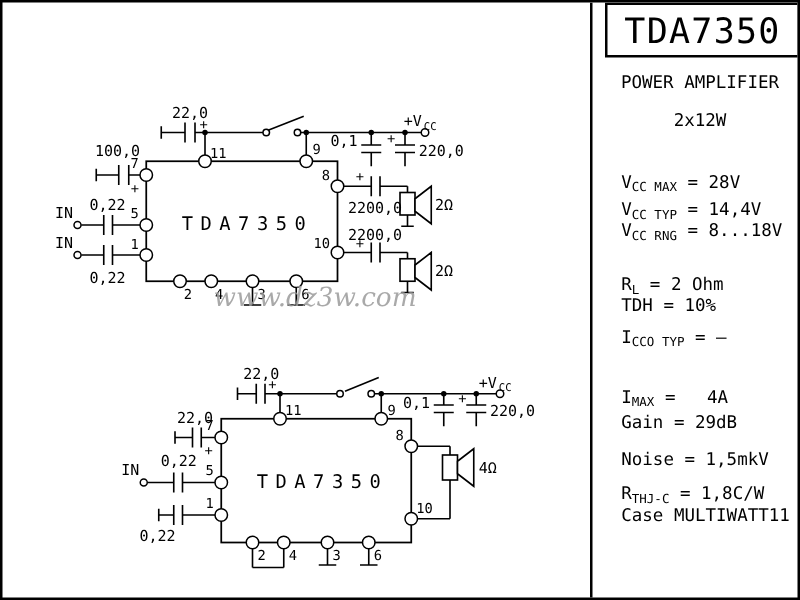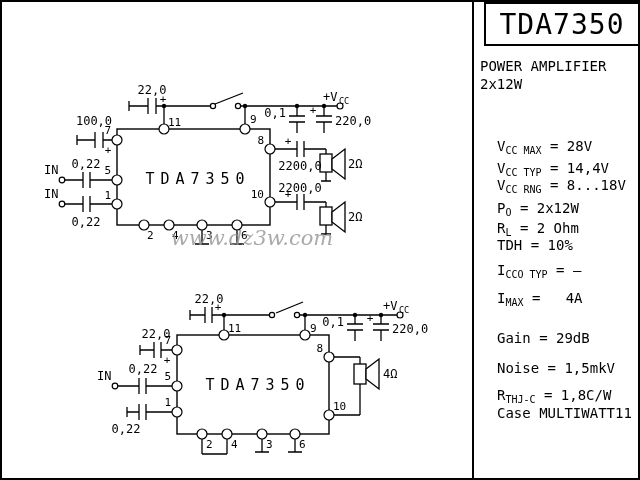--- a/index.html
+++ b/index.html
@@ -1,22 +1,22 @@
 <!DOCTYPE html>
 <html><head>
 <meta charset="utf-8">
 <style>
   html,body{margin:0;padding:0;background:#fff;}
   body{width:640px;height:480px;font-family:"DejaVu Sans Mono",monospace;color:#000;}
   .page{position:relative;width:640px;height:480px;box-sizing:border-box;border:2px solid #000;overflow:hidden;background:#fff;}
   .divider{position:absolute;left:470px;top:0;width:2px;height:480px;background:#000;}
   .schematic{position:absolute;left:0;top:0;}
   .title-box{position:absolute;left:482px;top:0;width:156px;height:44px;border:2px solid #000;box-sizing:border-box;display:flex;align-items:center;justify-content:center;font-size:28px;letter-spacing:1px;}
-  .subtitle1{position:absolute;left:478px;top:56px;width:160px;text-align:left;font-size:14px;white-space:pre;}
-  .subtitle2{position:absolute;left:478px;top:74px;width:160px;text-align:left;font-size:14px;}
+  .subtitle1{position:absolute;left:478px;top:56px;width:160px;text-align:center;font-size:14px;white-space:pre;}
+  .subtitle2{position:absolute;left:478px;top:87px;width:160px;text-align:center;font-size:14px;}
   .spec{position:absolute;left:495px;font-size:14px;white-space:pre;margin-top:20px;}
   .spec .sub{font-size:10px;position:relative;top:3px;letter-spacing:0;}
   
   .w{stroke:#000;stroke-width:1.3;fill:none;}
   .box{stroke:#000;stroke-width:1.4;fill:none;}
   .pin{fill:#fff;stroke:#000;stroke-width:1.2;}
   .term{fill:#fff;stroke:#000;stroke-width:1.2;}
   .jd{fill:#000;stroke:none;}
   .spk{fill:#fff;stroke:#000;stroke-width:1.3;}
   .lbl{font-family:"DejaVu Sans Mono",monospace;font-size:12px;fill:#000;}
@@ -187,23 +187,22 @@
 
   <div class="title-box">
     <span>TDA7350</span>
   </div>
   <div class="subtitle1">POWER AMPLIFIER</div>
   <div class="subtitle2">2x12W</div>
 
   <div class="spec" style="top:116px"><span class="sym">V</span><span class="sub">CC MAX</span><span class="rest"> = 28V</span></div>
   <div class="spec" style="top:138px"><span class="sym">V</span><span class="sub">CC TYP</span><span class="rest"> = 14,4V</span></div>
   <div class="spec" style="top:155px"><span class="sym">V</span><span class="sub">CC RNG</span><span class="rest"> = 8...18V</span></div>
-  <div class="spec" style="top:178px"><span class="sym">P</span><span class="sub">O</span><span class="rest"> = 2x12W</span></div>
   <div class="spec" style="top:198px"><span class="sym">R</span><span class="sub">L</span><span class="rest"> = 2 Ohm</span></div>
   <div class="spec" style="top:215px"><span class="sym">TDH</span><span class="sub"></span><span class="rest"> = 10%</span></div>
   <div class="spec" style="top:240px"><span class="sym">I</span><span class="sub">CCO TYP</span><span class="rest"> = –</span></div>
-  <div class="spec" style="top:268px"><span class="sym">I</span><span class="sub">MAX</span><span class="rest"> =   4A</span></div>
+  <div class="spec" style="top:288px"><span class="sym">I</span><span class="sub">MAX</span><span class="rest"> =   4A</span></div>
   <div class="spec" style="top:308px"><span class="sym">Gain</span><span class="sub"></span><span class="rest"> = 29dB</span></div>
   <div class="spec" style="top:338px"><span class="sym">Noise</span><span class="sub"></span><span class="rest"> = 1,5mkV</span></div>
   <div class="spec" style="top:365px"><span class="sym">R</span><span class="sub">THJ-C</span><span class="rest"> = 1,8C/W</span></div>
   <div class="spec" style="top:383px"><span class="sym">Case</span><span class="sub"></span><span class="rest"> MULTIWATT11</span></div>
 
 </div>
 
 </body></html>

